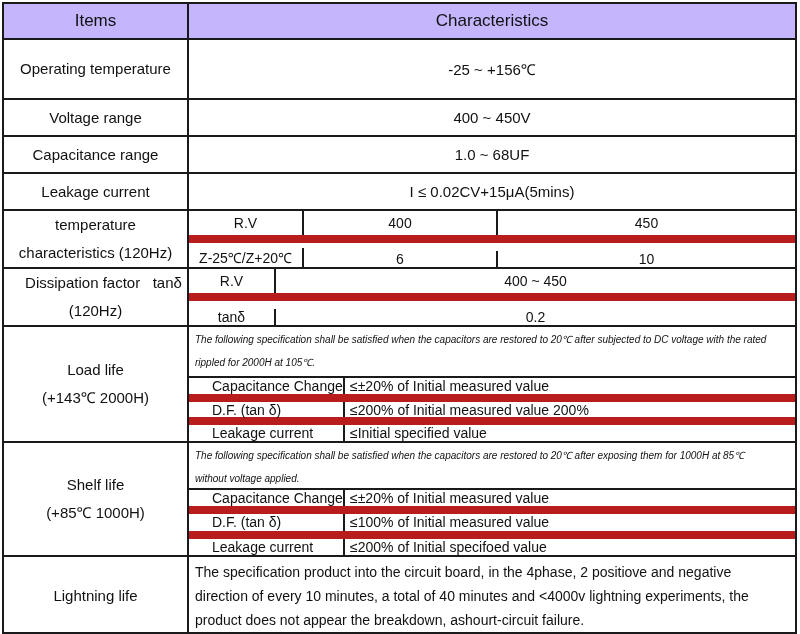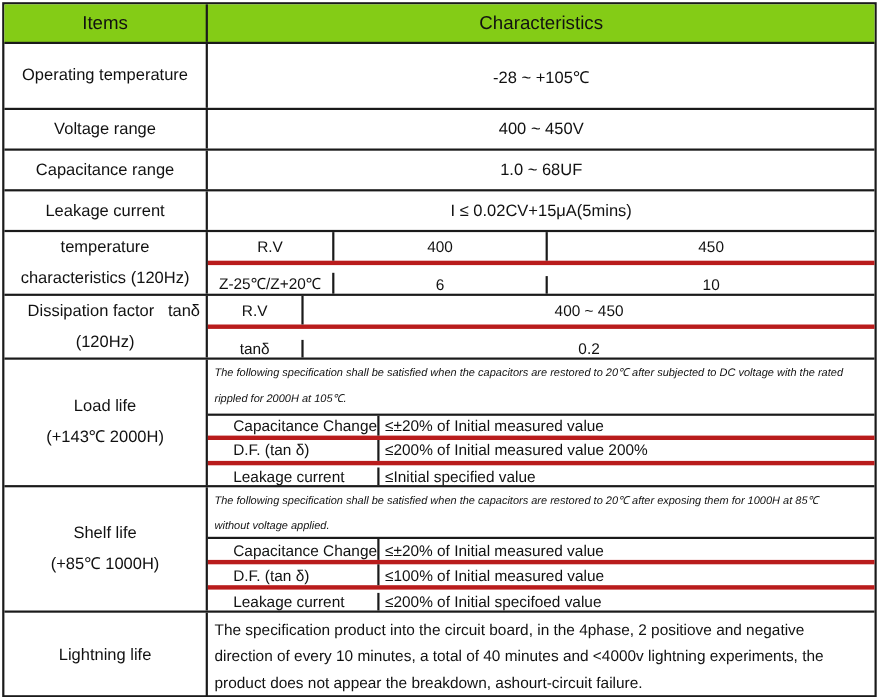--- a/index.html
+++ b/index.html
@@ -14,21 +14,21 @@
   .c-items {
     width:185px; flex-shrink:0; border-right:2px solid #1a1a1a;
     display:flex; flex-direction:column; align-items:center; justify-content:center;
     text-align:center; font-size:15px; line-height:28px;
   }
   .c-val { flex:1; display:flex; min-width:0; }
   .vcenter { align-items:center; justify-content:center; font-size:15px; }
   .hdr-row { height:36px; }
   .hdr-cell { font-size:17px; display:flex; align-items:center; justify-content:center; }
   .sub { flex:1; display:flex; flex-direction:column; min-width:0; }
-  .subrow { display:flex; flex:1; border-bottom:4px solid #b91c1c; min-height:0; }
+  .subrow { display:flex; flex:1; border-bottom:8px solid #b91c1c; min-height:0; }
   .subrow:last-child { border-bottom:none;align-items:flex-end; }
   .scell { display:flex; align-items:center; justify-content:center; font-size:14px; min-width:0; }
   .tc-label { width:115px; flex-shrink:0; border-right:2px solid #1a1a1a; }
   .tc-c1   { width:194px; flex-shrink:0; border-right:2px solid #1a1a1a; }
   .tc-c2   { flex:1; }
   .ds-label { width:87px; flex-shrink:0; border-right:2px solid #1a1a1a; }
   .ds-val   { flex:1; }
   .ll-label { width:156px; flex-shrink:0; border-right:2px solid #1a1a1a;
               justify-content:flex-start; padding-left:23px; }
   .ll-val   { flex:1; justify-content:flex-start; padding-left:5px; }
@@ -37,28 +37,28 @@
   .desc-load  { height:51px; }
   .desc-shelf { height:47px; }
   .desc-light { padding:3px 8px 12px 6px; font-size:14px; line-height:24px; }
   .pre { white-space:pre-wrap;margin-left:16px; }
 </style>
 </head>
 <body>
 
 <div class="spec-table">
 
-  <div class="row hdr-row" style="background-color: #84cc16; justify-content: flex-end;">
+  <div class="row hdr-row" style="background-color: #c4b5fd; justify-content: flex-end;">
     <div class="c-items hdr-cell">Items</div>
     <div class="c-val hdr-cell">Characteristics</div>
   </div>
 
   <div class="row" style="height:60px">
     <div class="c-items">Operating temperature</div>
-    <div class="c-val vcenter">-28 ~ +105℃</div>
+    <div class="c-val vcenter">-25 ~ +156℃</div>
   </div>
 
   <div class="row" style="height:37px">
     <div class="c-items">Voltage range</div>
     <div class="c-val vcenter">400 ~ 450V</div>
   </div>
 
   <div class="row" style="height:37px">
     <div class="c-items">Capacitance range</div>
     <div class="c-val vcenter">1.0 ~ 68UF</div>

